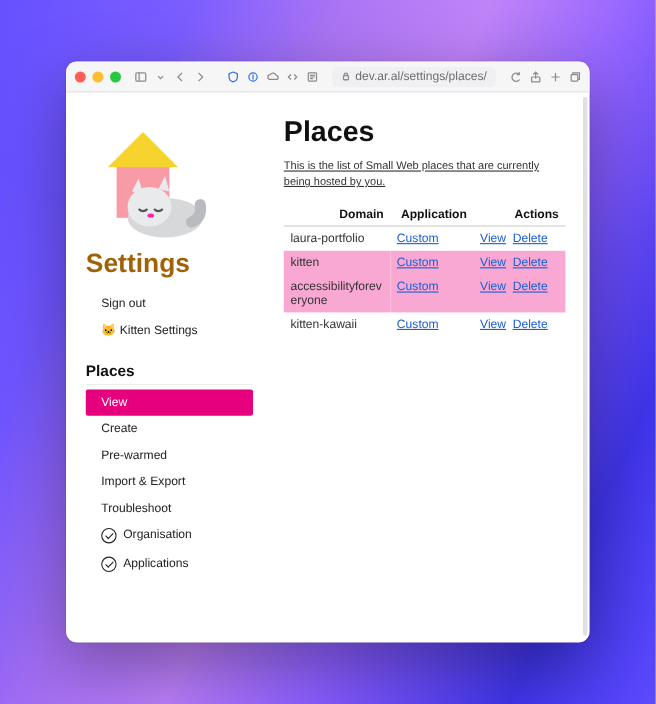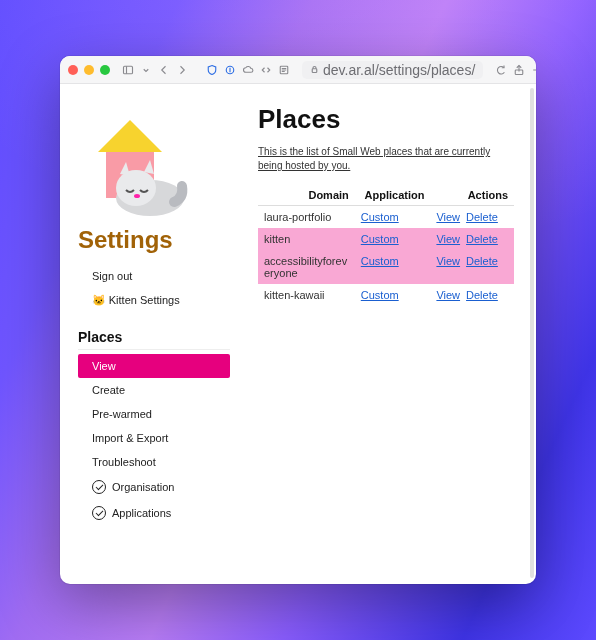--- a/index.html
+++ b/index.html
@@ -47,21 +47,21 @@
   .tb-icon.blue svg{ stroke:#2f6fe4; }
   .addr {
     flex:1;
     background:#f0f0f2;
     border-radius:5px;
     height:18px;
     display:flex;
     align-items:center;
     justify-content:center;
     gap:4px;
-    font-size:14px;
+    font-size:11px;
     color:#6d6d72;
     padding:0 8px;
     margin:0 6px;
   }
   .addr svg{width:9px;height:9px;stroke:#8a8a8f;fill:none;stroke-width:1.6;}
   .spacer{flex:0 0 auto;}
 
   .content {
     flex:1;
     display:flex;
@@ -73,21 +73,21 @@
     padding: 18px 0 0 18px;
     overflow:hidden;
     flex-shrink:0;
   }
   .logo{ width:120px; height:120px; position:relative; margin-bottom:4px;}
   .settings-h{ font-size:24px; font-weight:600; color:#a16207; margin-bottom:10px;}
   .nav-item{
     font-size:11px; color:#222;
     padding:6px 10px 6px 14px;
     cursor:pointer;
-    display:flex; align-items:center; gap:6px;
+    display:flex; align-items:flex-start; gap:6px;
     border-radius:0;
   }
   .nav-item.active{
     background:#e6007e; color:#fff;
     margin-right:14px;
     border-radius:2px;
   }
   .section-h{
     font-size:14px; font-weight:700; color:#111;
     padding: 10px 0 4px 0;

